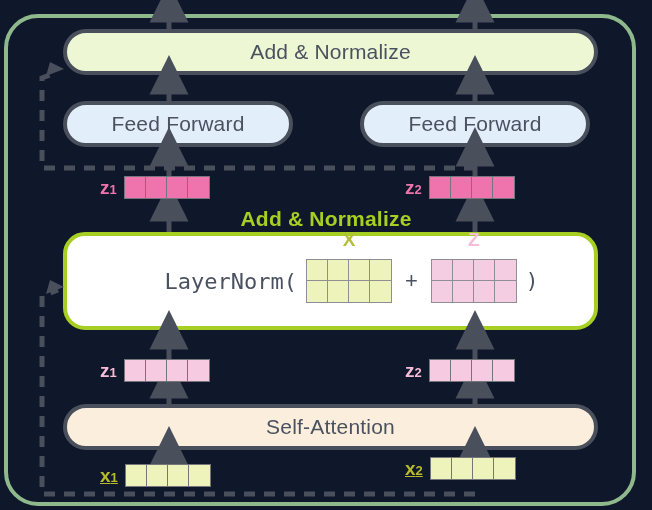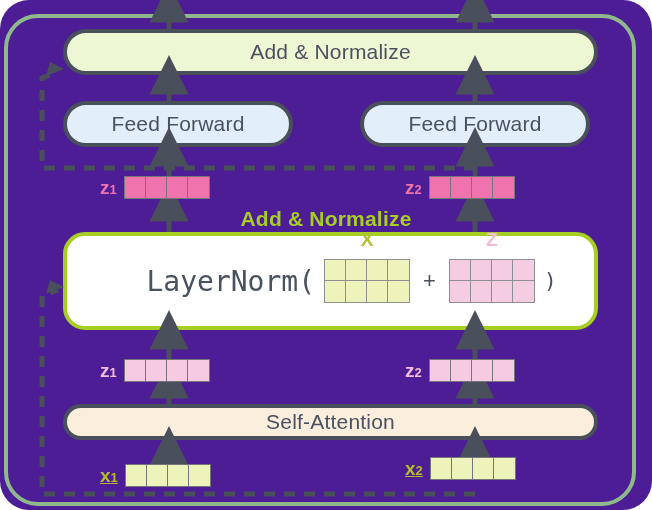--- a/index.html
+++ b/index.html
@@ -7,23 +7,22 @@
     padding: 0;
     background: #ffffff;
   }
   body {
     font-family: "Liberation Sans", sans-serif;
   }
   #stage {
     position: relative;
     width: 652px;
     height: 510px;
-    background: #4c1d95;
+    background: #0f172a;
     overflow: hidden;
-    border-radius: 29px;
   }
 
   
   .encoder-shell {
     position: absolute;
     left: 4px;
     top: 14px;
     width: 632px;
     height: 492px;
     border: 4px solid #8fb98c;
@@ -55,21 +54,21 @@
     left: 63px; top: 101px; width: 230px; height: 46px;
     background: #e3eefb;
     border-radius: 23px;
   }
   .block.ff-right {
     left: 360px; top: 101px; width: 230px; height: 46px;
     background: #e3eefb;
     border-radius: 23px;
   }
   .block.selfattn {
-    left: 63px; top: 404px; width: 535px; height: 36px;
+    left: 63px; top: 404px; width: 535px; height: 46px;
     background: #fbeedd;
     border-radius: 23px;
   }
 
   
   .ln-panel {
     position: absolute;
     left: 63px; top: 232px;
     width: 535px; height: 98px;
     box-sizing: border-box;
@@ -92,21 +91,21 @@
     position: absolute;
     left: 0; top: 0;
     width: 100%; height: 100%;
     display: flex;
     align-items: center;
     justify-content: center;
     gap: 9px;
   }
   .ln-func {
     font-family: "DejaVu Sans Mono", "Liberation Mono", monospace;
-    font-size: 28px;
+    font-size: 22px;
     color: #4a5160;
     letter-spacing: 0px;
     margin-left: 42px;
   }
   .ln-paren {
     font-family: "DejaVu Sans Mono", "Liberation Mono", monospace;
     font-size: 21px;
     color: #4a5160;
   }
   .ln-plus {

